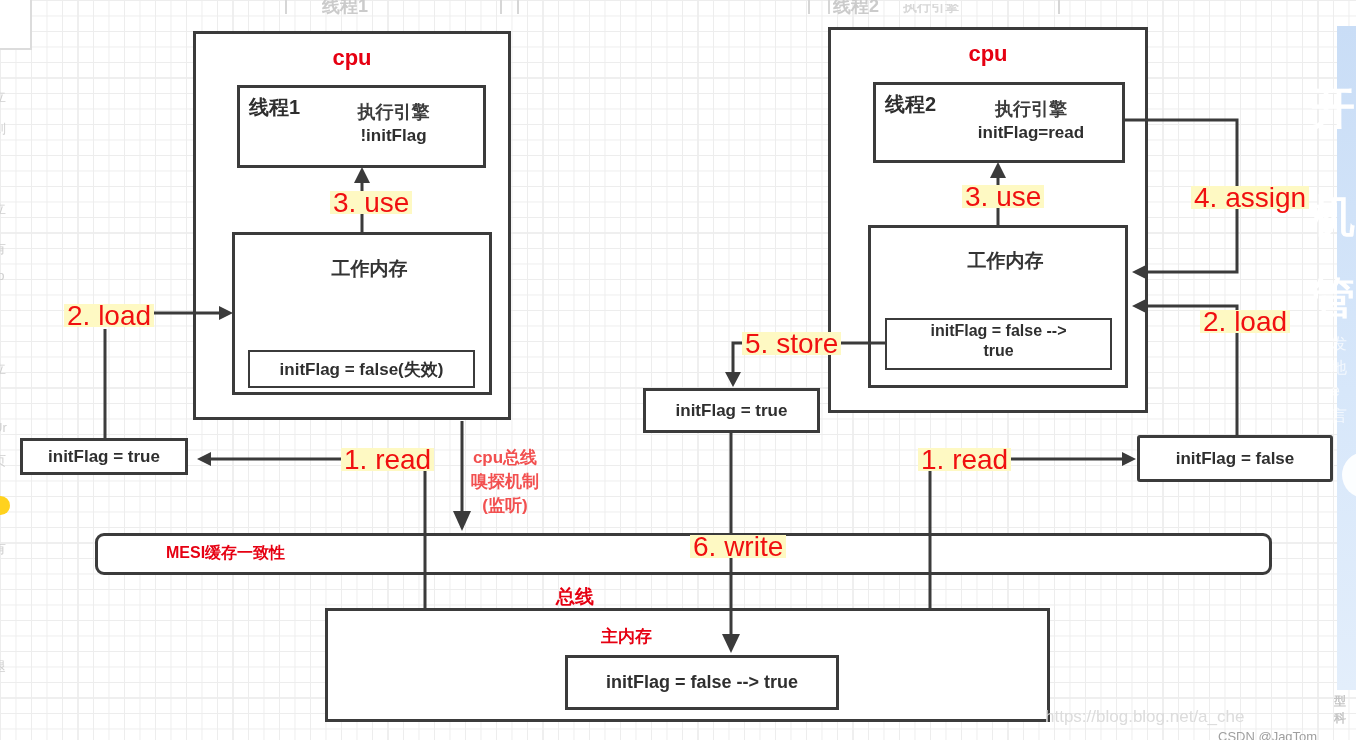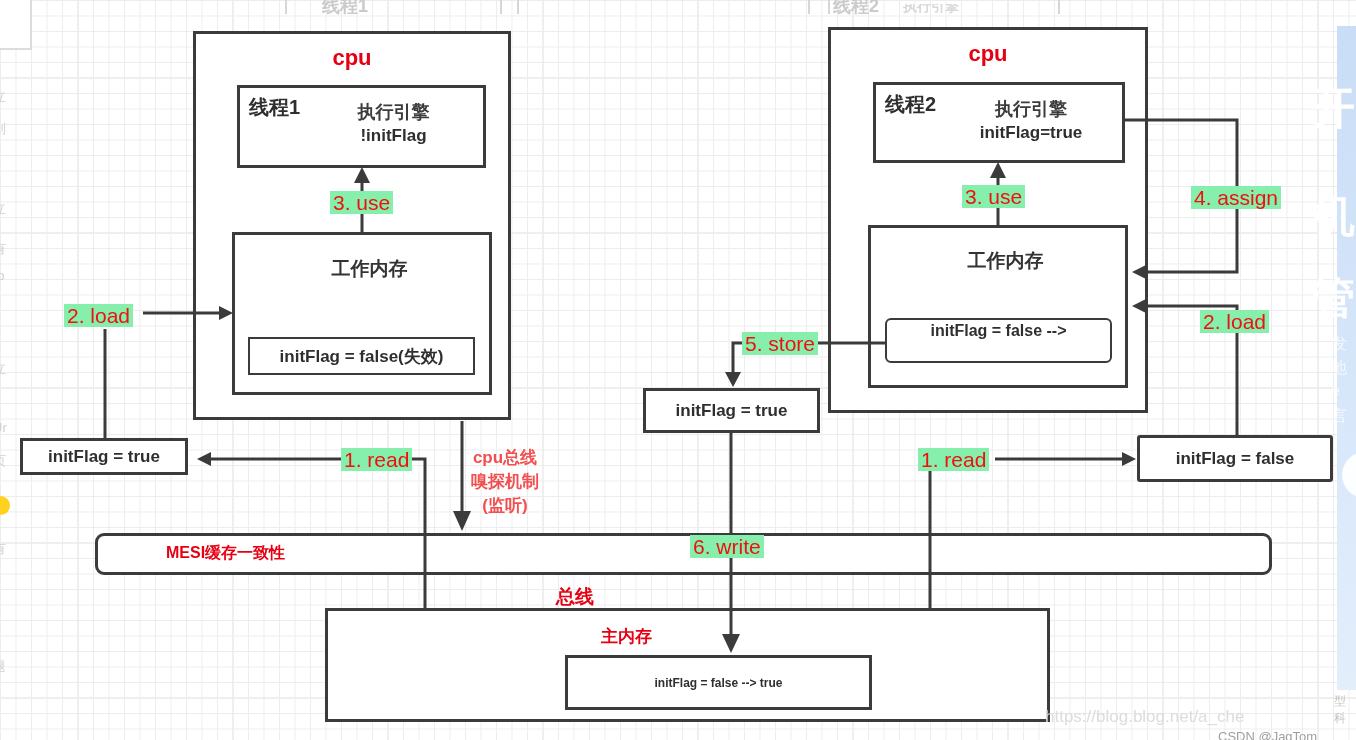--- a/index.html
+++ b/index.html
@@ -13,21 +13,21 @@
       linear-gradient(#e2e2e2 1px, transparent 1px),
       linear-gradient(90deg,#e2e2e2 1px, transparent 1px);
     background-size:15.5px 15.5px,15.5px 15.5px,77.5px 77.5px,77.5px 77.5px;
   }
   .abs{position:absolute;}
   .box{position:absolute;background:#fff;border:3px solid #3b3b3b;box-sizing:border-box;}
   .innerbox{position:absolute;background:#fff;border:2.5px solid #3b3b3b;box-sizing:border-box;}
   .boxval{font-size:17px;font-weight:bold;color:#2f2f2f;display:flex;align-items:center;justify-content:center;text-align:center;}
   .cputitle{position:absolute;left:0;right:0;text-align:center;font-size:22px;font-weight:bold;color:#e60012;}
   .wmtitle{position:absolute;left:15px;right:0;text-align:center;font-size:19px;font-weight:600;color:#333;}
-  .redlabel{position:absolute;color:#f01010;font-size:21px;background:#86efac;padding:0 3px;white-space:nowrap;line-height:23px;}
+  .redlabel{position:absolute;color:#f01010;font-size:28px;background:#fef9c3;padding:0 3px;white-space:nowrap;line-height:23px;}
   .redbold{color:#e60012;font-weight:bold;position:absolute;white-space:nowrap;}
   .threadname{font-size:20px;font-weight:bold;color:#2e2e2e;position:absolute;left:9px;top:6px;}
   .enginecol{position:absolute;left:70px;right:6px;top:12px;text-align:center;color:#3c3c3c;}
   .engine1{font-size:18px;font-weight:600;}
   .engine2{font-size:17px;font-weight:bold;color:#2e2e2e;margin-top:2px;}
   .fragL{position:absolute;left:-7px;width:18px;overflow:hidden;color:#cfcfcf;font-size:13px;}
   .fragTop{position:absolute;height:15px;overflow:hidden;color:#cbcbcb;font-weight:bold;font-size:18px;}
   .fragTop span{display:block;margin-top:-6px;}
   .tick{position:absolute;top:0;width:2px;height:14px;background:#d6d6d6;}
   .bluechar{position:absolute;color:#ffffff;font-weight:bold;font-size:44px;line-height:44px;left:-26px;}
@@ -85,53 +85,54 @@
 <div class="box" style="left:237px;top:85px;width:249px;height:83px;">
   <div class="threadname">线程1</div>
   <div class="enginecol">
     <div class="engine1">执行引擎</div>
     <div class="engine2">!initFlag</div>
   </div>
 </div>
 <div class="box" style="left:232px;top:232px;width:260px;height:163px;">
   <div class="wmtitle" style="top:21px;">工作内存</div>
 </div>
-<div class="innerbox boxval" style="left:248px;top:337px;width:227px;height:38px;">initFlag = false(失效)</div>
+<div class="innerbox boxval" style="left:248px;top:350px;width:227px;height:38px;">initFlag = false(失效)</div>
 <div class="box boxval" style="left:20px;top:438px;width:168px;height:37px;">initFlag = true</div>
 
 <div class="box" style="left:828px;top:27px;width:320px;height:386px;">
   <div class="cputitle" style="top:11px;">cpu</div>
 </div>
 <div class="box" style="left:873px;top:82px;width:252px;height:81px;">
   <div class="threadname">线程2</div>
   <div class="enginecol">
     <div class="engine1">执行引擎</div>
-    <div class="engine2">initFlag=true</div>
+    <div class="engine2">initFlag=read</div>
   </div>
 </div>
 <div class="box" style="left:868px;top:225px;width:260px;height:163px;">
   <div class="wmtitle" style="top:20px;">工作内存</div>
 </div>
-<div class="innerbox" style="left:885px;top:318px;width:227px;height:45px;border-radius:6px;">
+<div class="innerbox" style="left:885px;top:318px;width:227px;height:52px;">
   <div style="text-align:center;font-size:16px;font-weight:bold;color:#2f2f2f;line-height:20px;padding-top:1px;">
     <div>initFlag = false  --&gt;</div>
+    <div>true</div>
   </div>
 </div>
 <div class="box boxval" style="left:643px;top:388px;width:177px;height:45px;">initFlag = true</div>
 <div class="box boxval" style="left:1137px;top:435px;width:196px;height:47px;border-radius:3px;">initFlag = false</div>
 
 <div class="box" style="left:95px;top:533px;width:1177px;height:42px;border-radius:9px;">
   <div class="redbold" style="left:68px;top:7px;font-size:16px;">MESI缓存一致性</div>
   <div class="redbold" style="left:458px;top:8px;font-size:19px;margin-top:40px;">总线</div>
 </div>
 
 <div class="box" style="left:325px;top:608px;width:725px;height:114px;">
   <div class="redbold" style="left:273px;top:14px;font-size:17px;">主内存</div>
 </div>
-<div class="box boxval" style="left:565px;top:655px;width:307px;height:55px;font-size:12px;">initFlag = false  --&gt; true</div>
+<div class="box boxval" style="left:565px;top:655px;width:274px;height:55px;font-size:18px;">initFlag = false  --&gt; true</div>
 
 <svg class="wires" width="1356" height="740" viewBox="0 0 1356 740">
   <g stroke="#3b3b3b" stroke-width="3" fill="none">
 
     <path d="M362 232 L362 181"></path>
 
     <path d="M143 313 L221 313"></path>
     <path d="M105 329 L105 438"></path>
 
     <path d="M209 459 L425 459 L425 608"></path>
@@ -176,13 +177,13 @@
 <div class="redlabel" style="left:690px;top:535px;">6. write</div>
 
 <div class="abs" style="left:465px;top:446px;width:80px;text-align:center;color:#f25050;font-size:17px;font-weight:bold;line-height:24px;">
   <div>cpu总线</div>
   <div>嗅探机制</div>
   <div>(监听)</div>
 </div>
 
 <div class="abs" style="left:1045px;top:707px;color:#dcdcdc;font-size:17px;">https://blog.blog.net/a_che</div>
 <div class="abs" style="left:1218px;top:711px;color:#9f9f9f;font-size:13px;margin-top:18px;">CSDN @JagTom</div>
-<div class="abs" style="left:1334px;top:693px;width:22px;overflow:hidden;color:#c4c4c4;font-size:12px;">型科</div>
+<div class="abs" style="left:1334px;top:693px;width:22px;overflow:hidden;color:#c4c4c4;font-size:12px;font-weight:bold;">型科</div>
 
 </body></html>

